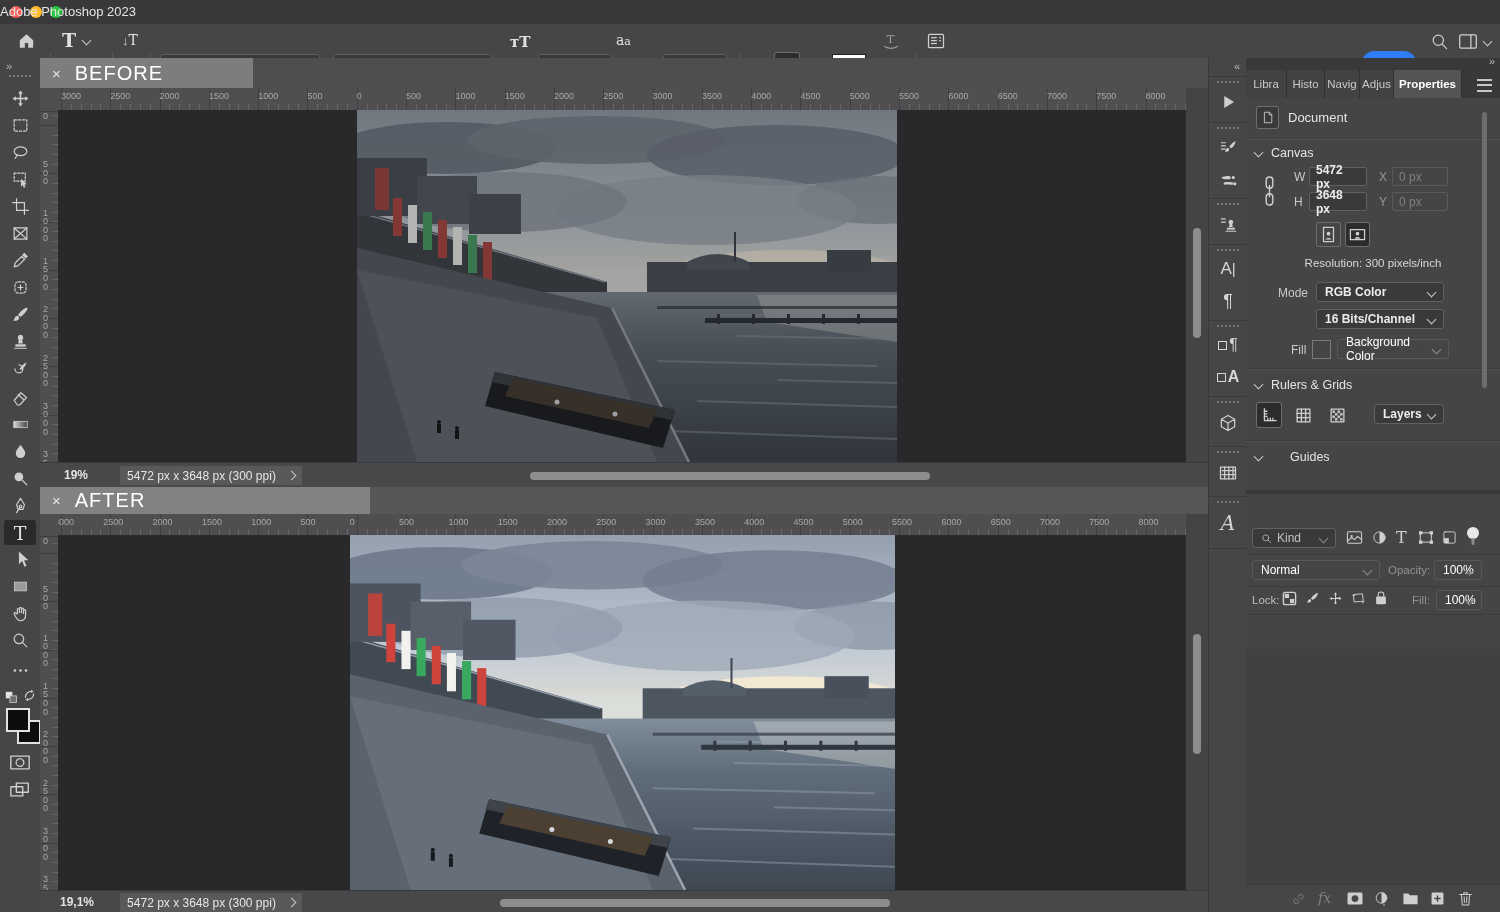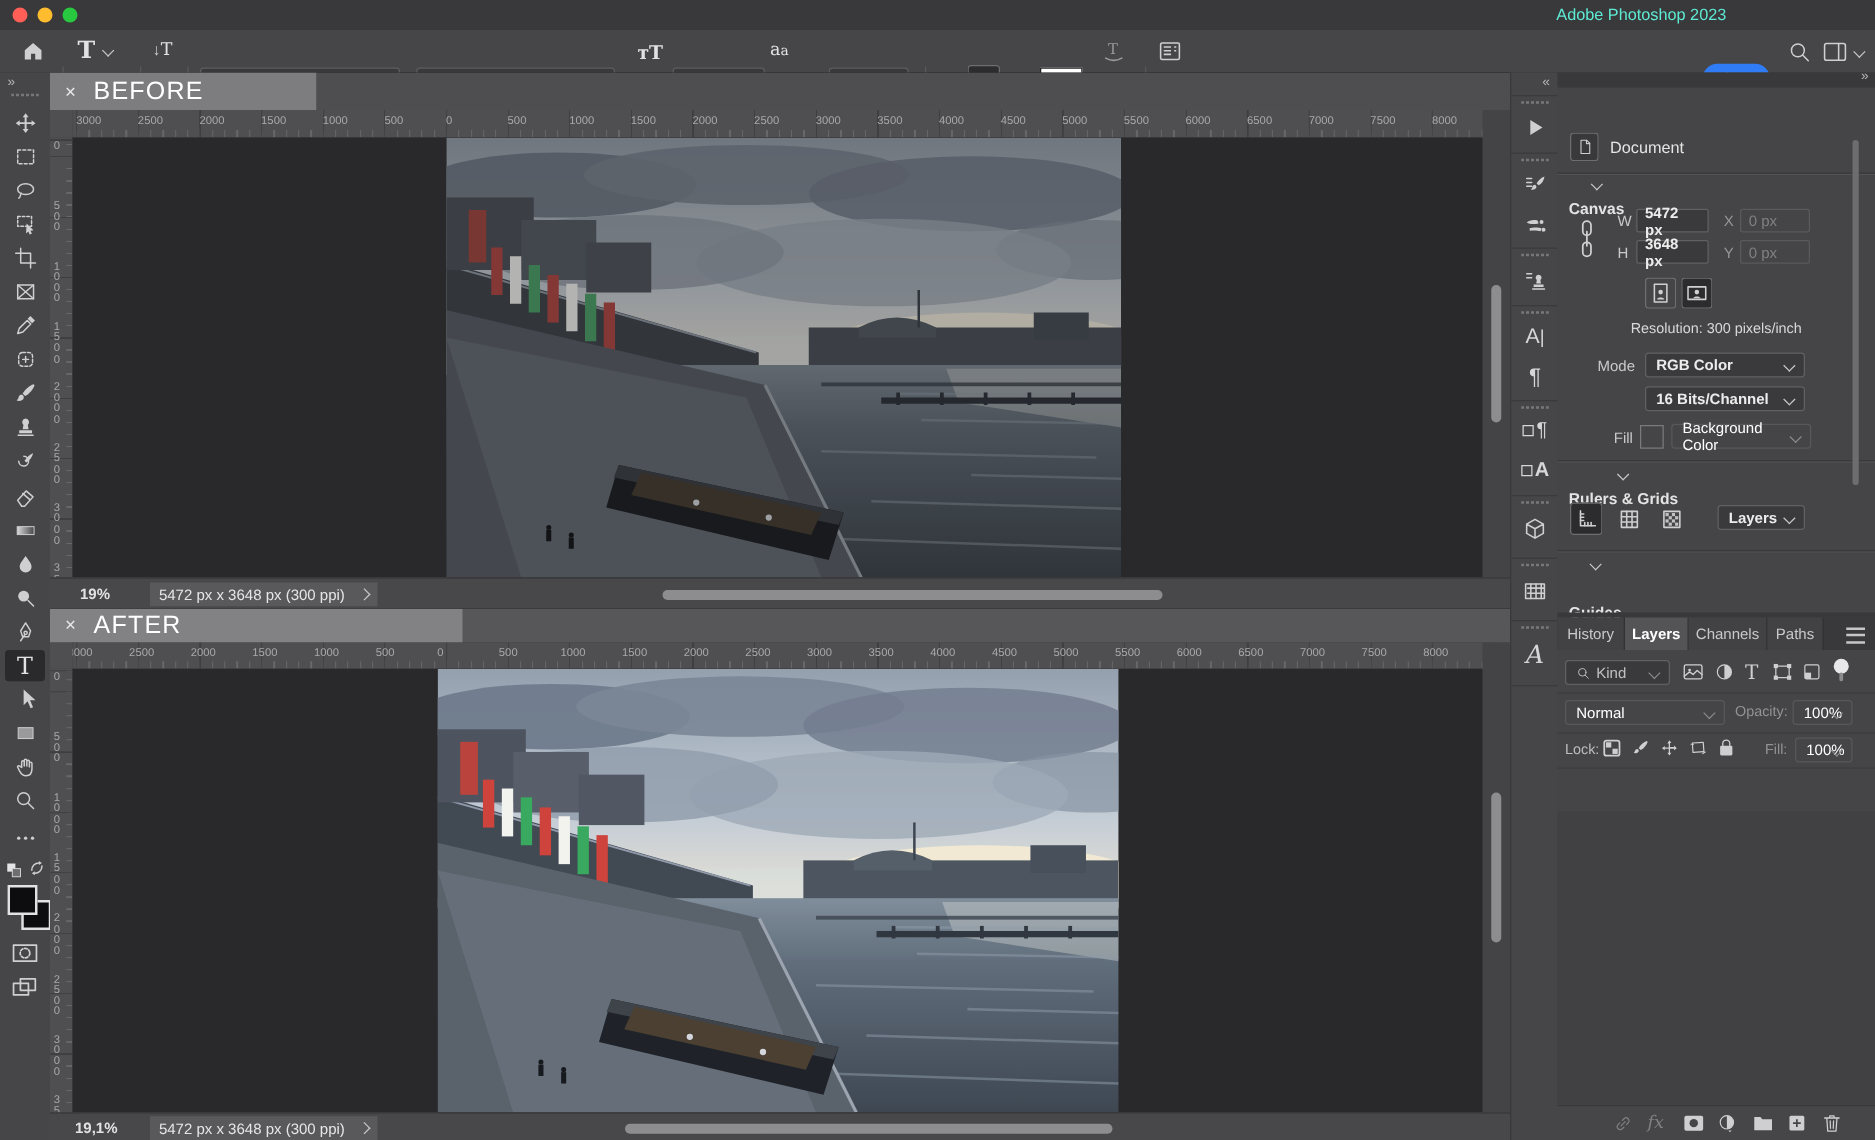--- a/index.html
+++ b/index.html
@@ -27,21 +27,21 @@
   .tabbar{background:#4e4e50;border-bottom:1px solid #3c3c3e;}
   .doctab{position:absolute;top:0;height:100%;background:#7d7d80;display:flex;align-items:center;color:#fff;}
   .doctab .x{font-size:15px;color:#e8e8e8;margin:0 14px 0 12px;}
   .doctab .t{font-size:20px;letter-spacing:1px;}
   .statusbar{background:#48484a;border-top:1px solid #3a3a3c;color:#e2e2e2;font-size:12px;}
   .dimsbox{position:absolute;top:3px;height:19px;background:#59595b;display:flex;align-items:center;justify-content:center;color:#e6e6e6;font-size:12px;}
   .scrollthumb{position:absolute;background:#8d8d8f;border-radius:4px;}
   
   .ptab{position:absolute;top:0;height:100%;display:flex;align-items:center;justify-content:center;font-size:11.5px;color:#c9c9cb;background:#424244;border-right:1px solid #313133;box-sizing:border-box;white-space:nowrap;overflow:hidden;padding:0 6px;}
   .ptab.active{background:#545457;color:#fff;font-weight:bold;}
-  .sech{position:absolute;display:flex;align-items:center;gap:9px;color:#e4e4e4;font-weight:bold;font-size:12.5px;flex-direction:column;}
+  .sech{position:absolute;display:flex;align-items:center;gap:9px;color:#e4e4e4;font-weight:normal;font-size:12.5px;}
   .sech .cv{margin-top:-2px;}
   .plabel{position:absolute;font-size:12px;color:#c9c9cb;}
   .pfield{position:absolute;height:19px;background:#3a3a3c;border:1px solid #616163;border-radius:2px;color:#ececec;font-size:12px;font-weight:bold;display:flex;align-items:center;padding:0 6px;box-sizing:border-box;}
   .pfield.dis{background:transparent;border-color:#5a5a5c;color:#808083;font-weight:normal;}
   .pdd{position:absolute;height:20px;background:#3a3a3c;border:1px solid #616163;border-radius:3px;color:#ececec;font-size:12px;display:flex;align-items:center;padding:0 8px;box-sizing:border-box;}
   .pdd .cv{position:absolute;right:8px;top:6px;}
   .pdd.dis{background:transparent;border-color:#58585a;color:#ffffff;}
   .divline{position:absolute;left:1246px;width:254px;height:1px;background:#39393b;box-shadow:0 1px 0 #525254;}
   .hairline{position:absolute;left:1246px;width:254px;height:1px;background:#3c3c3e;}
   .iconbtn{position:absolute;display:flex;align-items:center;justify-content:center;border-radius:3px;}
@@ -144,21 +144,21 @@
     </g>
   </defs>
 </svg>
 
 <div id="app">
 
   <div class="abs" style="left:0;top:0;width:1500px;height:24px;background:#39393b;">
     <div class="abs" style="left:10px;top:6px;width:12px;height:12px;border-radius:50%;background:#ff5f57;"></div>
     <div class="abs" style="left:30px;top:6px;width:12px;height:12px;border-radius:50%;background:#febc2e;"></div>
     <div class="abs" style="left:50px;top:6px;width:12px;height:12px;border-radius:50%;background:#28c840;"></div>
-    <div class="abs" style="left:0;top:4px;width:1381px;text-align:right;font-size:13px;color:#5eead4;">Adobe Photoshop 2023</div>
+    <div class="abs" style="left:0;top:4px;width:1381px;text-align:left;font-size:13px;color:#e5e5e5;">Adobe Photoshop 2023</div>
   </div>
 
   <div class="abs" style="left:0;top:24px;width:1500px;height:34px;background:#464648;border-bottom:1px solid #303032;">
     <div class="abs" style="left:16px;top:7px;">
       <svg width="21" height="20" viewBox="0 0 24 24">
           <path class="icf" d="M4 11 L12 4 L20 11 V20 H14 V14.5 H10 V20 H4 Z"></path>
         </svg>
     </div>
     <div class="vsep" style="left:50px;top:29px;"></div>
     <div class="abs" style="left:62px;top:5px;display:flex;align-items:center;gap:7px;">
@@ -626,20 +626,30 @@
       <span style="font-family:'DejaVu Serif',serif;font-style:italic;font-size:20px;color:#d6d6d8;">A</span>
     </div>
     <div class="cell-sep" style="left:0;top:490px;width:38px;"></div>
   </div>
 
   <div class="abs" style="left:1246px;top:58px;width:254px;height:854px;background:#454547;">
 
     <div class="abs" style="left:0;top:0;width:254px;height:12px;background:#39393b;">
       <span class="abs" style="right:6px;top:-3px;color:#b8b8ba;font-size:11px;letter-spacing:-1px;">»</span>
     </div>
+    <div class="abs" style="left:0;top:12px;width:254px;height:28px;background:#39393b;">
+      <div class="ptab" style="left:0;width:41px;">Libra</div>
+      <div class="ptab" style="left:41px;width:38px;">Histo</div>
+      <div class="ptab" style="left:79px;width:35px;">Navig</div>
+      <div class="ptab" style="left:114px;width:34px;">Adjus</div>
+      <div class="ptab active" style="left:148px;width:68px;">Properties</div>
+      <div class="abs" style="right:8px;top:9px;">
+          <div class="menu-burger"></div>
+        </div>
+    </div>
 
     <div class="abs iconbtn framed" style="left:10px;top:48px;width:23px;height:23px;background:#39393b;">
       <svg width="14" height="15" viewBox="0 0 24 24">
           <path class="ic" d="M6.5 3h8l4 4v14h-12z"></path>
           <path class="ic" d="M14 3v4.5h4.5"></path>
         </svg>
     </div>
     <span class="abs" style="left:42px;top:52px;font-size:13px;color:#e4e4e4;">Document</span>
     <div class="divline" style="left:0;top:80px;width:254px;"></div>
 
@@ -745,29 +755,20 @@
     </div>
     <div class="divline" style="left:0;top:382px;width:254px;"></div>
 
     <div class="sech" style="left:9px;top:392px;gap:28px;">
       <span class="cv"></span>
       <span>Guides</span>
     </div>
     <div class="abs" style="left:236px;top:54px;width:5px;height:276px;background:#6d6d6f;border-radius:3px;"></div>
 
     <div class="abs" style="left:0;top:432px;width:254px;height:4px;background:#39393b;"></div>
-    <div class="abs" style="left:0;top:436px;width:254px;height:26px;background:#39393b;">
-      <div class="ptab" style="left:0;width:54px;font-size:12px;">History</div>
-      <div class="ptab active" style="left:54px;width:51px;font-size:12px;">Layers</div>
-      <div class="ptab" style="left:105px;width:63px;font-size:12px;">Channels</div>
-      <div class="ptab" style="left:168px;width:45px;font-size:12px;">Paths</div>
-      <div class="abs" style="right:8px;top:8px;">
-          <div class="menu-burger"></div>
-        </div>
-    </div>
 
     <div class="pdd" style="left:6px;top:470px;width:84px;color:#c0c0c2;">
       <svg width="11" height="11" viewBox="0 0 24 24" style="margin-right:5px;">
           <circle class="ic" cx="10.5" cy="10.5" r="6.5" stroke-width="2.4"></circle>
           <line class="ic" x1="15.5" y1="15.5" x2="21" y2="21" stroke-width="2.4"></line>
         </svg>
       <span>Kind</span>
       <span class="cv cvdim"></span>
     </div>
     <div class="abs" style="left:100px;top:472px;">

